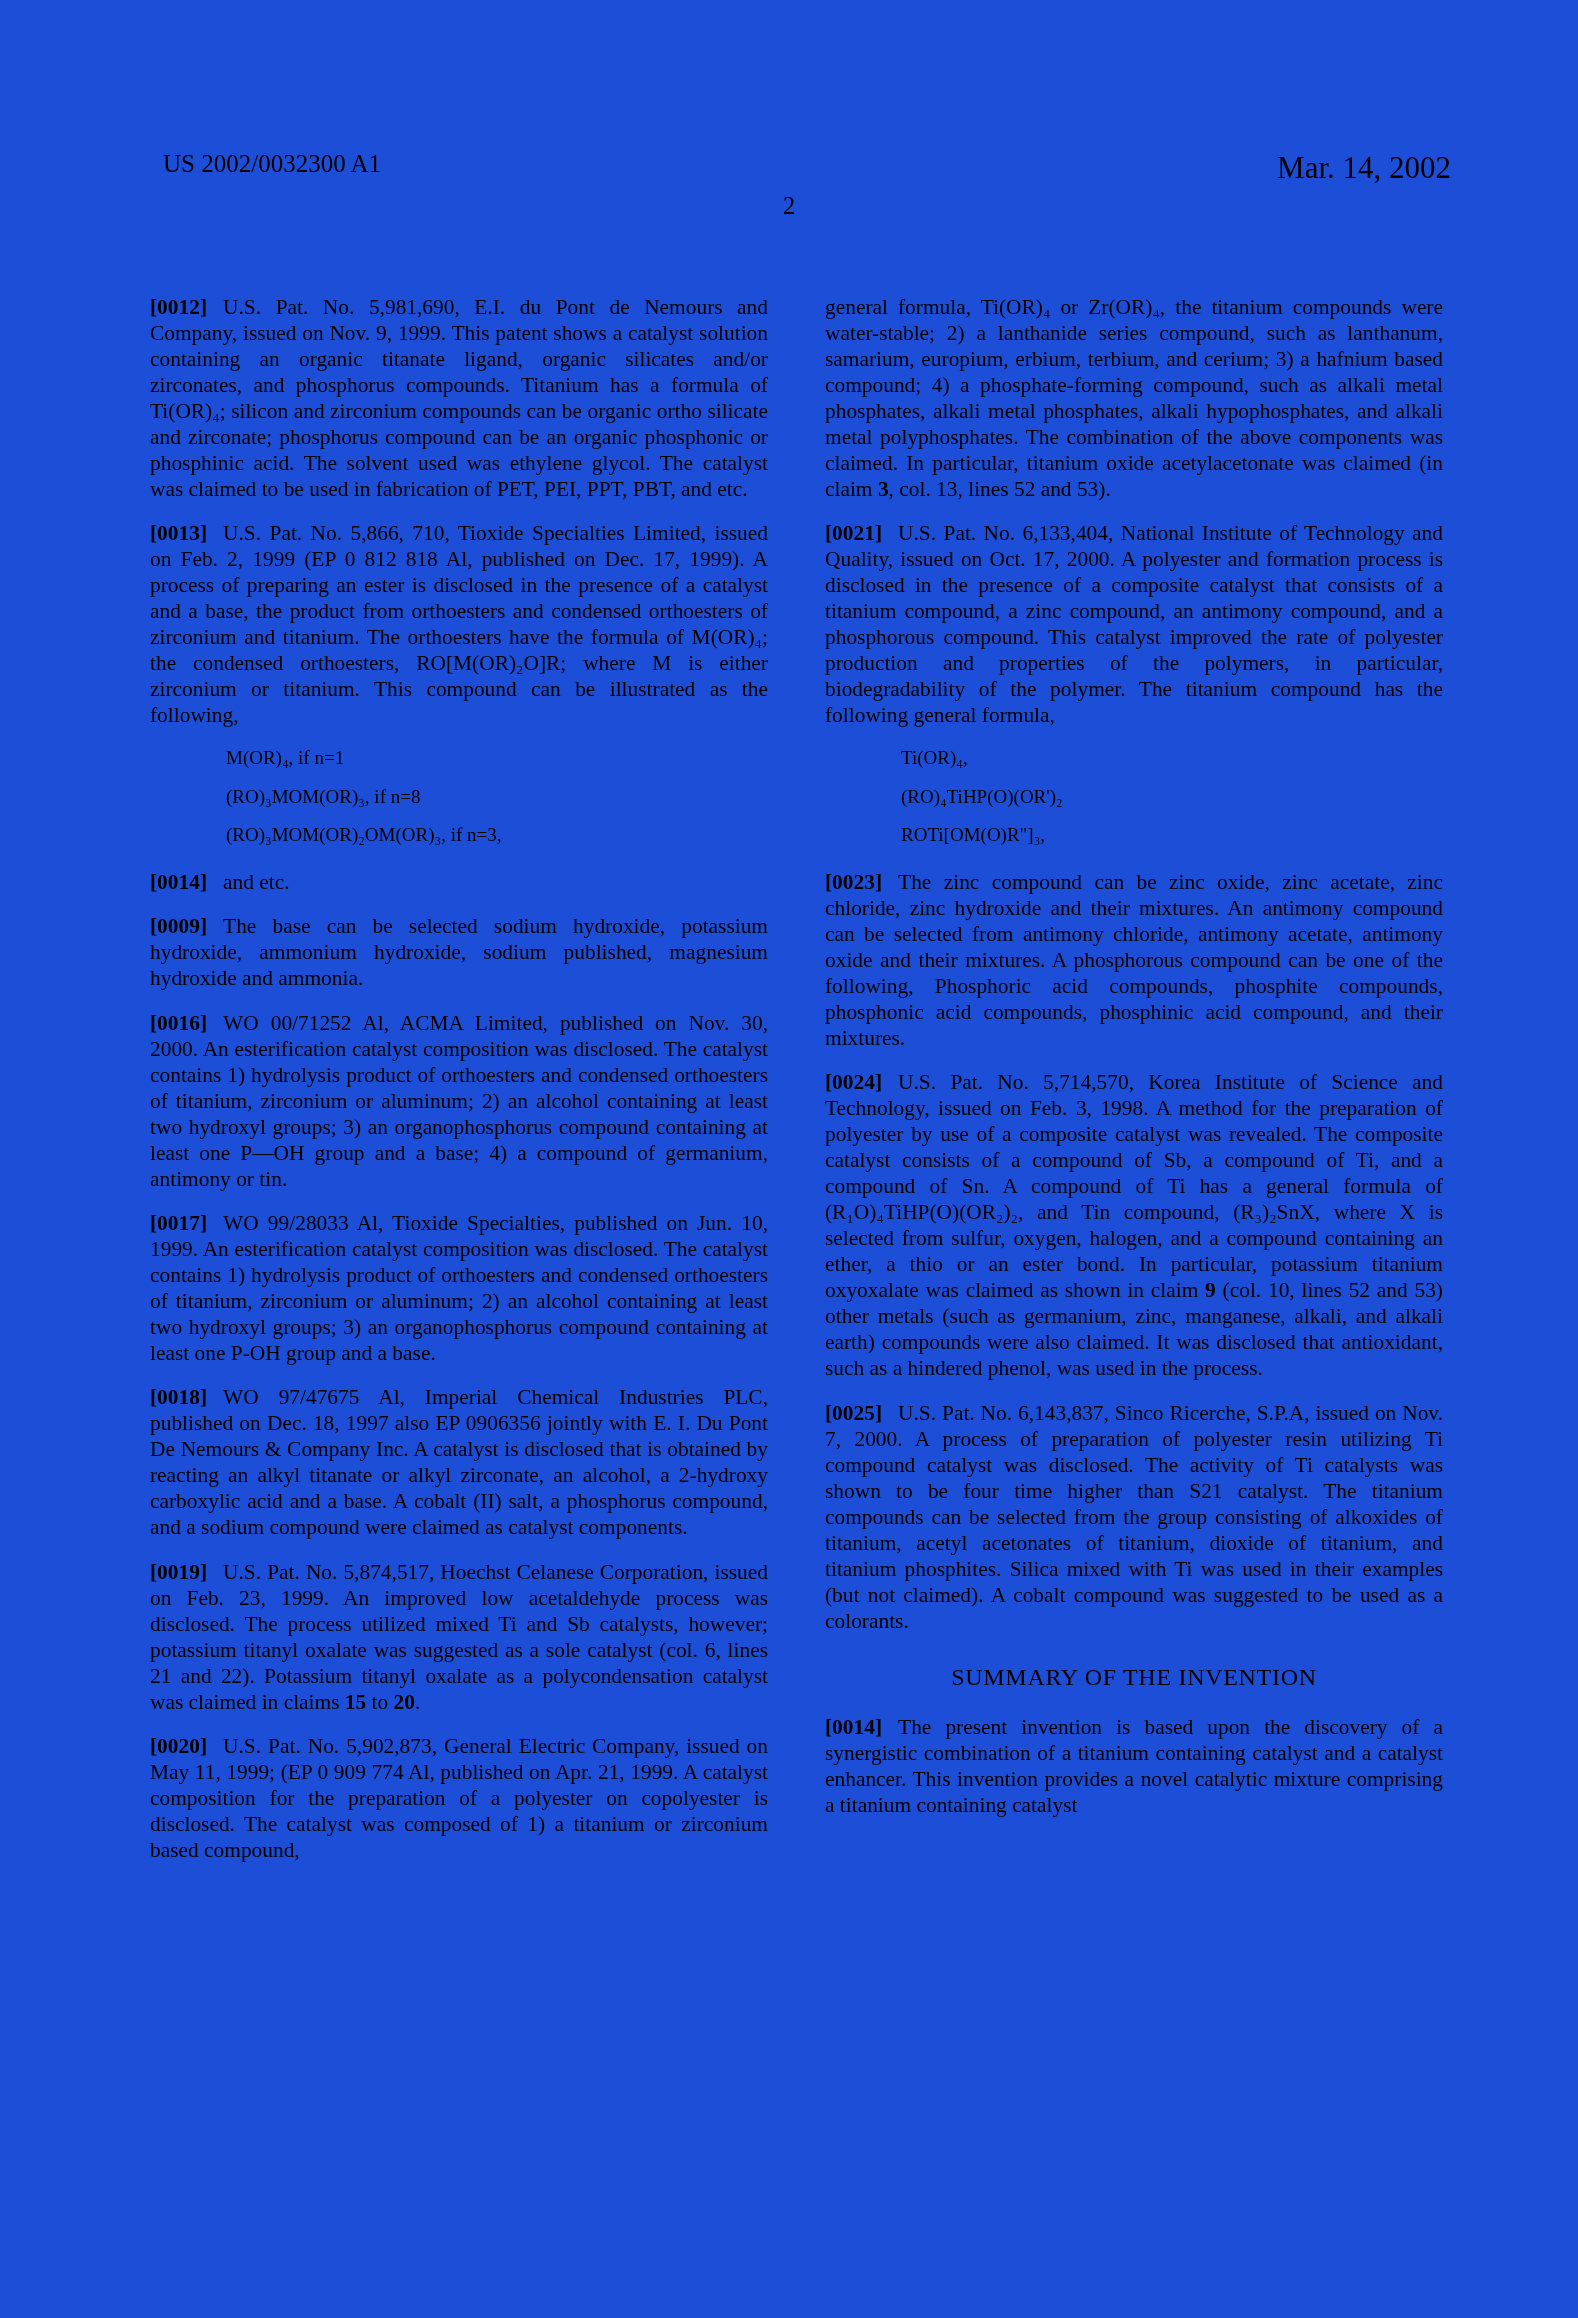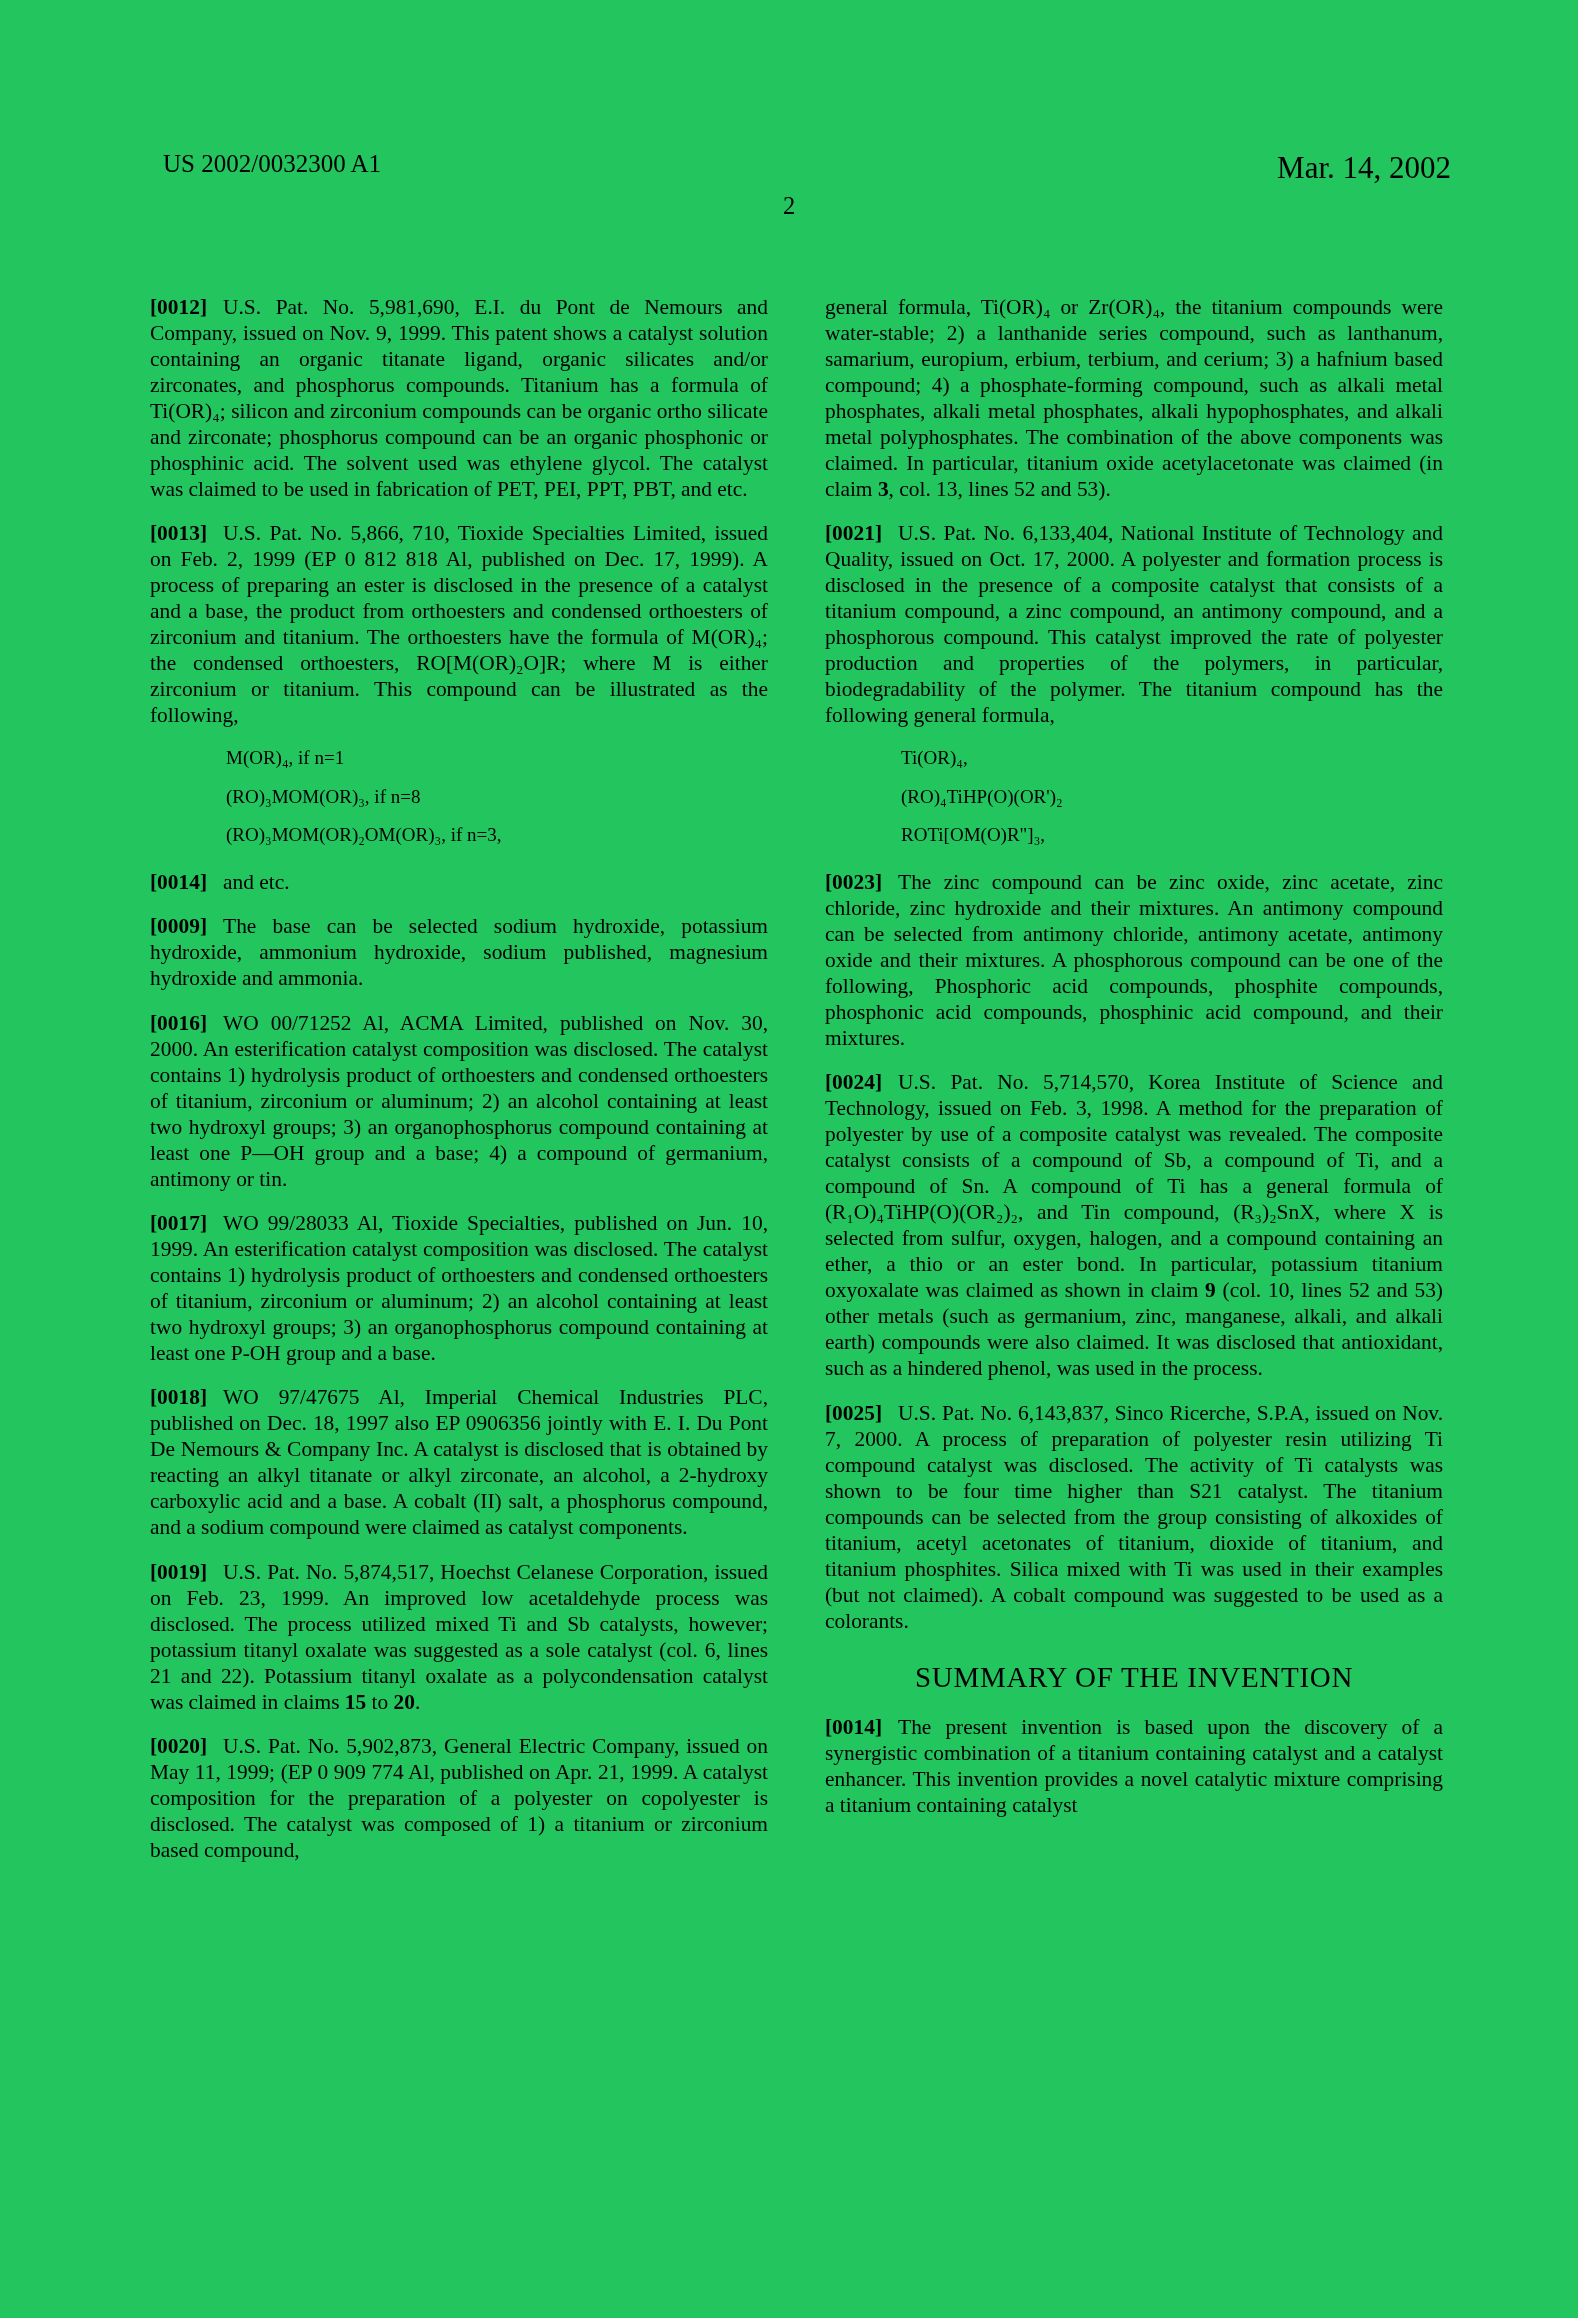--- a/index.html
+++ b/index.html
@@ -1,39 +1,39 @@
 <!DOCTYPE html>
 <html style="font-size:11px"><head>
 <meta charset="utf-8">
 <style>
   html,body{margin:0;padding:0;background:#9a9a9a;}
   .page{
     position:relative;
     width:1578px;height:2319px;
-    background:#22c55e;
+    background:#1d4ed8;
     color:#000;
     font-family:"Liberation Serif","DejaVu Serif",serif;
     overflow:hidden;
   }
   .header-left{position:absolute;left:163px;top:150px;font-size:25px;white-space:nowrap;}
   .header-right{position:absolute;right:127px;top:150px;font-size:31px;white-space:nowrap;}
   .page-num{position:absolute;left:0;top:192px;width:100%;text-align:center;font-size:24.5px;}
   .column{
     position:absolute;top:294px;width:618px;
     font-size:21.4px;line-height:26px;
     text-align:justify;
   }
   .col-left{left:150px;}
   .col-right{left:825px;}
   p.para{margin:0 0 18.4px 0;}
   p.para .tag{margin-right:0.75em;}
   .formulas{margin:4.1px 0 22px 76px;font-size:19px;}
   .formula-line{text-align:left;line-height:22.5px;margin:0 0 16.3px 0;}
   .section-heading{
-    font-size:29px;font-weight:normal;text-align:center;
+    font-size:24px;font-weight:normal;text-align:center;
     margin:30px 0 24.5px 0;letter-spacing:0.7px;
   }
 </style>
 </head>
 <body>
 
 <div class="page">
   <div class="header-left">US 2002/0032300 A1</div>
   <div class="header-right">Mar. 14, 2002</div>
   <div class="page-num">2</div>

